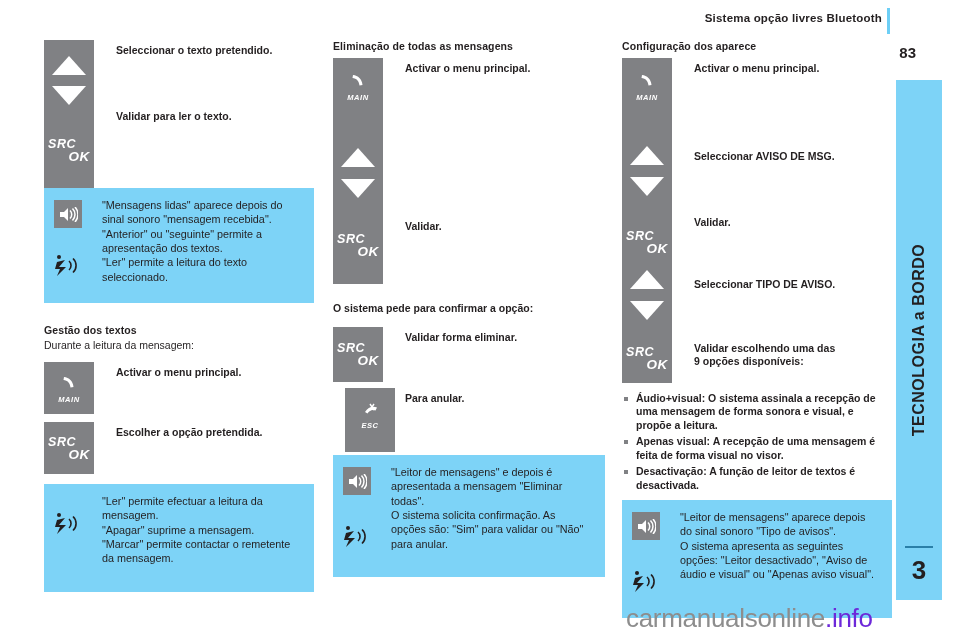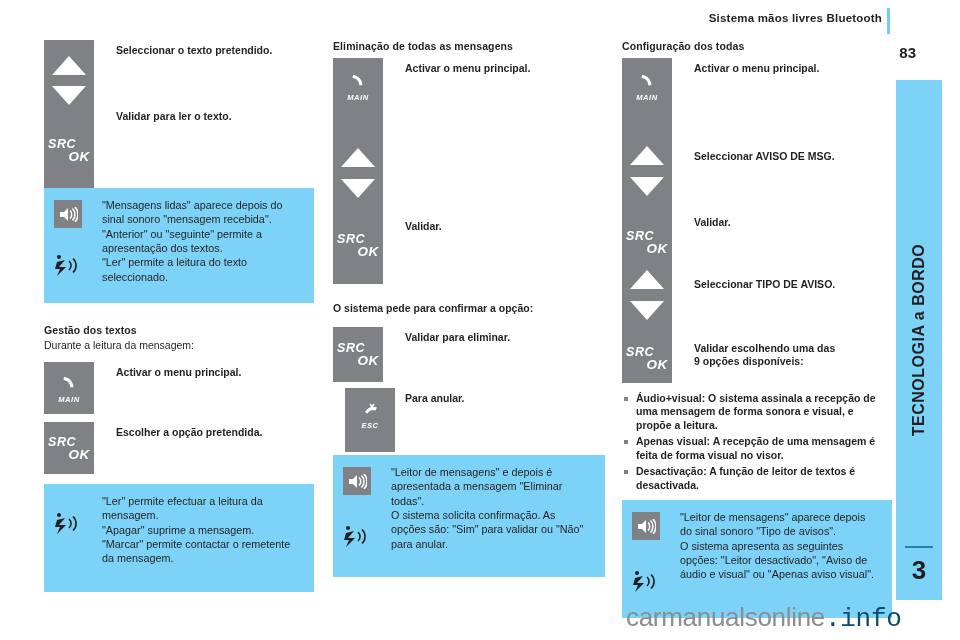--- a/index.html
+++ b/index.html
@@ -136,28 +136,28 @@
   .bullets li:before {
     content: ""; position: absolute; left: 2px; top: 5px;
     width: 4px; height: 4px; background: #808184;
   }
 
   
   .watermark {
     position: absolute; left: 626px; bottom: 6px;
     font-size: 26px; color: #8d8d8d; letter-spacing: -.3px;
   }
-  .watermark .dim { color: #0c4a6e; font-family: Liberation Mono, monospace; }
+  .watermark .dim { color: #6d28d9; }
 </style>
 </head>
 <body>
 
 <div id="page">
 
-  <div class="header-title">Sistema mãos livres Bluetooth</div>
+  <div class="header-title">Sistema opção livres Bluetooth</div>
   <div class="header-rule"></div>
   <div class="page-num">83</div>
 
   <div class="sidebar">
     <div class="sidebar-label">TECNOLOGIA a BORDO</div>
     <div class="sidebar-divider"></div>
     <div class="sidebar-num">3</div>
   </div>
 
   <div class="col col-1">
@@ -260,21 +260,21 @@
     <div class="step" style="left:72px; top:180px; width:200px;">Validar.</div>
 
     <div class="note-line" style="position:absolute; left:0; top:256px; width:275px;">O sistema pede para confirmar a opção:</div>
 
     <div class="keypad" style="left:0; top:287px; width:50px; height:55px;">
       <div class="key-src" style="top:15px;">
         <span class="src">SRC</span>
         <span class="ok">OK</span>
       </div>
     </div>
-    <div class="step" style="left:72px; top:291px; width:200px;">Validar para eliminar.</div>
+    <div class="step" style="left:72px; top:291px; width:200px;">Validar forma eliminar.</div>
 
     <div class="keypad" style="left:12px; top:348px; width:50px; height:64px;">
       <div class="esc-ico" style="top:14px;">
         <svg width="20" height="18" viewBox="0 0 20 18">
           <path d="M5 10 C8 5 13 3.5 17 5.5 L15.5 8.5 C12.5 7.2 9.5 8.2 7.5 11.5 Z" fill="#fff"></path>
           <path d="M10 2 L14 8" stroke="#fff" stroke-width="1.4"></path>
           <path d="M14 2 L10 8" stroke="#fff" stroke-width="1.4"></path>
         </svg>
       </div>
       <div class="key-esc-label" style="top:33px;">ESC</div>
@@ -299,21 +299,21 @@
             <path d="M19 4.5 a9.5 9.5 0 0 1 0 14" stroke="#231f20" stroke-width="1.6" fill="none"></path>
           </svg>
         </div>
       </div>
       <div class="txt" style="white-space:pre-line;">"Leitor de mensagens" e depois é apresentada a mensagem "Eliminar todas".
 O sistema solicita confirmação. As opções são: "Sim" para validar ou "Não" para anular.</div>
     </div>
   </div>
 
   <div class="col col-3">
-    <div class="col-head">Configuração dos todas</div>
+    <div class="col-head">Configuração dos aparece</div>
 
     <div class="keypad" style="left:0; top:18px; width:50px; height:325px;">
       <div class="handset" style="top:14px;">
         <svg width="18" height="18" viewBox="0 0 18 18">
           <path d="M4 3 C9 3.5 13 7 13.5 13 L10.5 13.5 C10 9 7.5 6.3 3.5 6 Z" fill="#fff"></path>
         </svg>
       </div>
       <div class="key-main-label" style="top:35px;">MAIN</div>
 
       <div class="key-arrow-up" style="top:88px;"></div>

